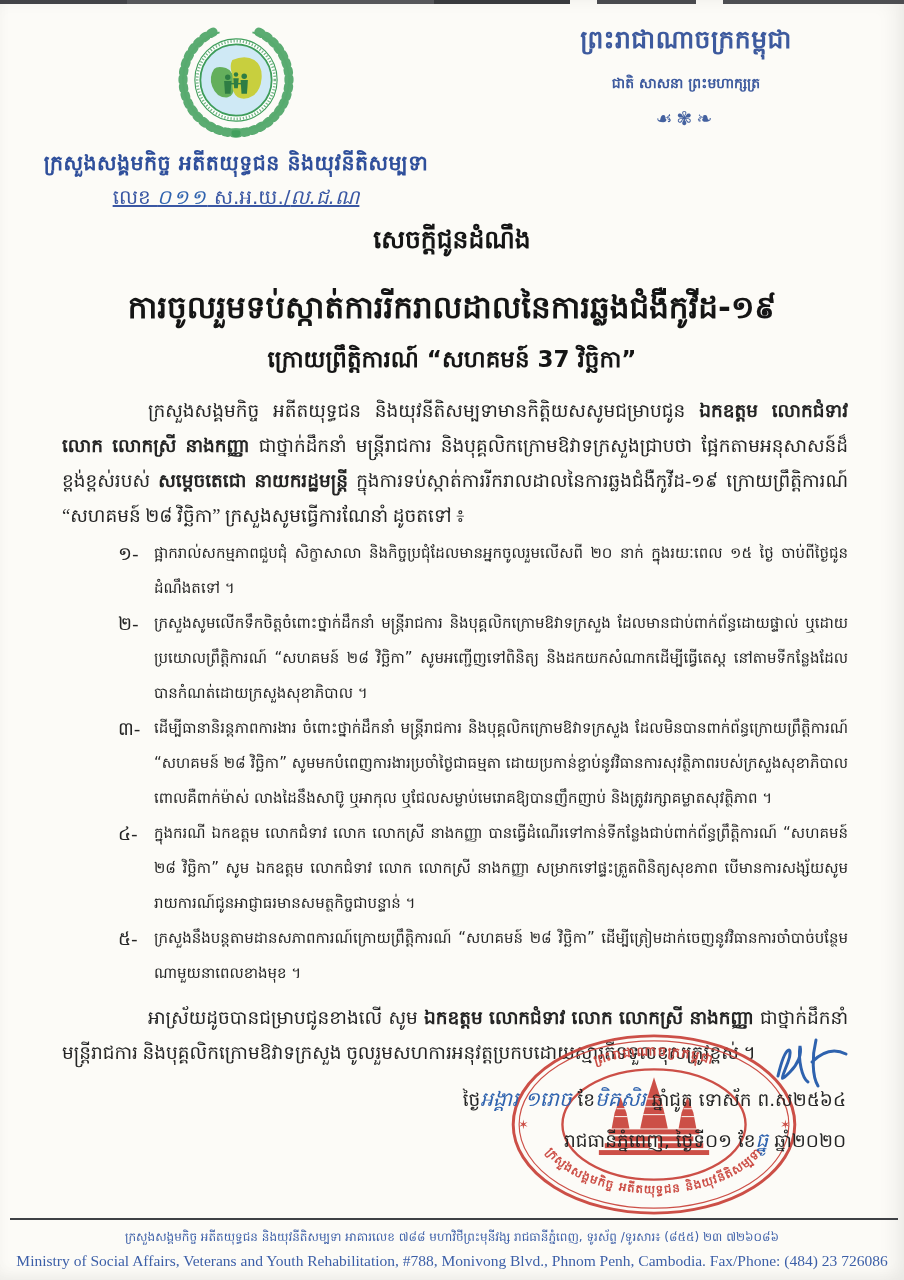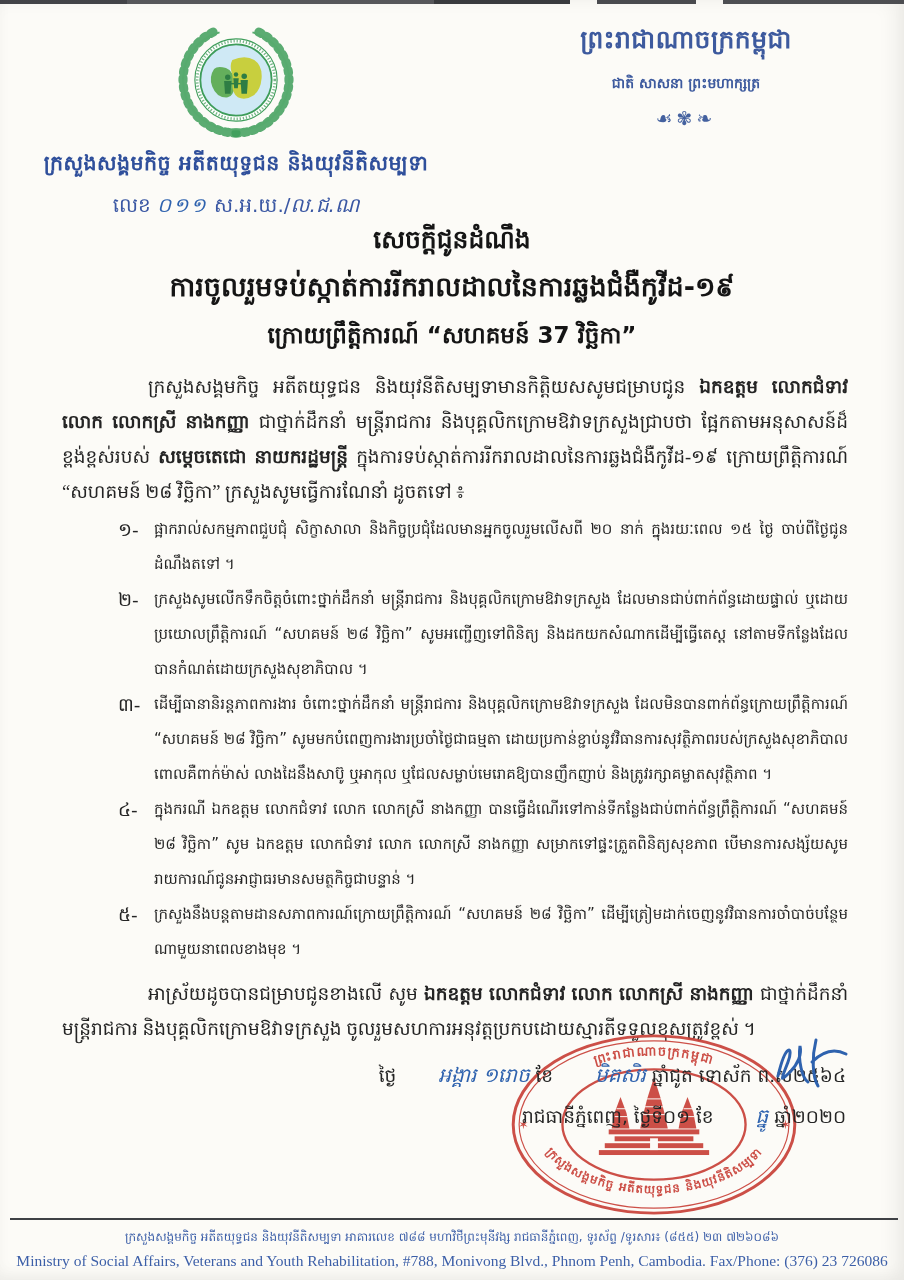--- a/index.html
+++ b/index.html
@@ -11,47 +11,47 @@
   }
   .scan-edge{
     position:absolute; top:0; left:0; right:0; height:4px;
     background:linear-gradient(90deg,#23242a 0 14%,#3a3b40 14% 48%,#181a1e 48% 63%,transparent 63% 66%,#2b2c31 66% 77%,transparent 77% 80%,#303136 80% 100%);
     opacity:.85;
   }
   
   .hdr-left{position:absolute; left:36px; top:16px; width:400px; text-align:center;}
   .logo{width:128px; height:128px; display:block; margin:0 auto;}
   .ministry-name{margin-top:6px; font-size:20.5px; font-weight:700; color:#2f4f9b; letter-spacing:.5px; white-space:nowrap;}
-  .ref-line{margin-top:12px; font-size:20px; color:#3a57a3;}
+  .ref-line{margin-top:4px; font-size:20px; color:#3a57a3;text-decoration:underline;}
   .ref-line .script{font-style:italic;}
   .ref-line .hw{font-style:italic; letter-spacing:2px;}
   .hdr-right{position:absolute; right:48px; top:24px; width:340px; text-align:center; color:#3d5a9e;}
   .kingdom-1{font-size:25px; font-weight:700; letter-spacing:.5px;}
   .kingdom-2{font-size:14px; font-weight:700; margin-top:14px;}
   .ornament{font-size:19px; margin-top:12px; color:#44619f; letter-spacing:4px;}
   
   main{position:relative; padding-top:224px;}
   .title-block{text-align:center; color:#151515; font-weight:700;}
   .t1{font-size:25px;}
   .t2{font-size:21px; margin-top:12px;}
-  .t3{font-size:27px; margin-top:10px;}
+  .t3{font-size:31px; margin-top:28px;}
   .t4{font-size:23px; margin-top:12px;}
   
   .para{margin:16px 56px 0 62px; font-size:18.5px; line-height:35px; text-align:justify;font-family:Liberation Serif, serif;}
   .opening{text-indent:86px;}
   .b{font-weight:700;}
   .list{margin:2px 56px 0 62px;}
   .item{display:flex;}
   .item .num{flex:0 0 36px; margin-left:56px; font-size:18.5px; line-height:35px; text-align:left;}
   .item .txt{flex:1; font-size:15px; line-height:35px; text-align:justify;}
   .closing{text-indent:86px; margin-top:10px;}
   
   .sign-area{position:relative; margin:8px 58px 0 62px; text-align:right; font-size:18.5px; line-height:40px; z-index:2;}
   .hw{color:#2e62ae; font-style:italic;}
-  .sign-area .hw{font-size:20px;padding-left:42px;}
+  .sign-area .hw{font-size:20px;}
   .stamp{position:absolute; left:498px; top:1028px; width:312px; height:192px; z-index:1; opacity:.93;}
   .signature{position:absolute; right:52px; top:1032px; width:84px; height:64px; z-index:3;}
   
   footer{position:absolute; left:0; right:0; bottom:10px; text-align:center; z-index:4;}
   .rule{border-top:2px solid #3f4145; margin:0 6px 9px 10px;}
   .f-kh{color:#3c5fa8; font-size:12px;}
   .f-en{color:#3c5fa8; font-size:15.5px; margin-top:5px; font-family:"Liberation Serif",serif;}
 </style>
 </head>
 <body>
@@ -163,15 +163,15 @@
     </g>
   </svg>
 
   <svg class="signature" viewBox="0 0 84 64" aria-hidden="true">
     <path d="M10,44 C18,10 26,14 20,30 C14,46 10,52 22,40 C30,32 34,22 32,14 C30,28 34,46 40,50 M48,8 C44,24 44,44 50,54 M44,30 C54,20 66,16 78,22" fill="none" stroke="#2e62ae" stroke-width="3" stroke-linecap="round"></path>
   </svg>
 
   <footer>
     <div class="rule"></div>
     <div class="f-kh">ក្រសួងសង្គមកិច្ច អតីតយុទ្ធជន និងយុវនីតិសម្បទា អាគារលេខ ៧៨៨ មហាវិថីព្រះមុនីវង្ស រាជធានីភ្នំពេញ, ទូរស័ព្ទ /ទូរសារ៖ (៨៥៥) ២៣ ៧២៦០៨៦</div>
-    <div class="f-en">Ministry of Social Affairs, Veterans and Youth Rehabilitation, #788, Monivong Blvd., Phnom Penh, Cambodia. Fax/Phone: (376) 23 726086</div>
+    <div class="f-en">Ministry of Social Affairs, Veterans and Youth Rehabilitation, #788, Monivong Blvd., Phnom Penh, Cambodia. Fax/Phone: (484) 23 726086</div>
   </footer>
 </div>
 
 </body></html>

